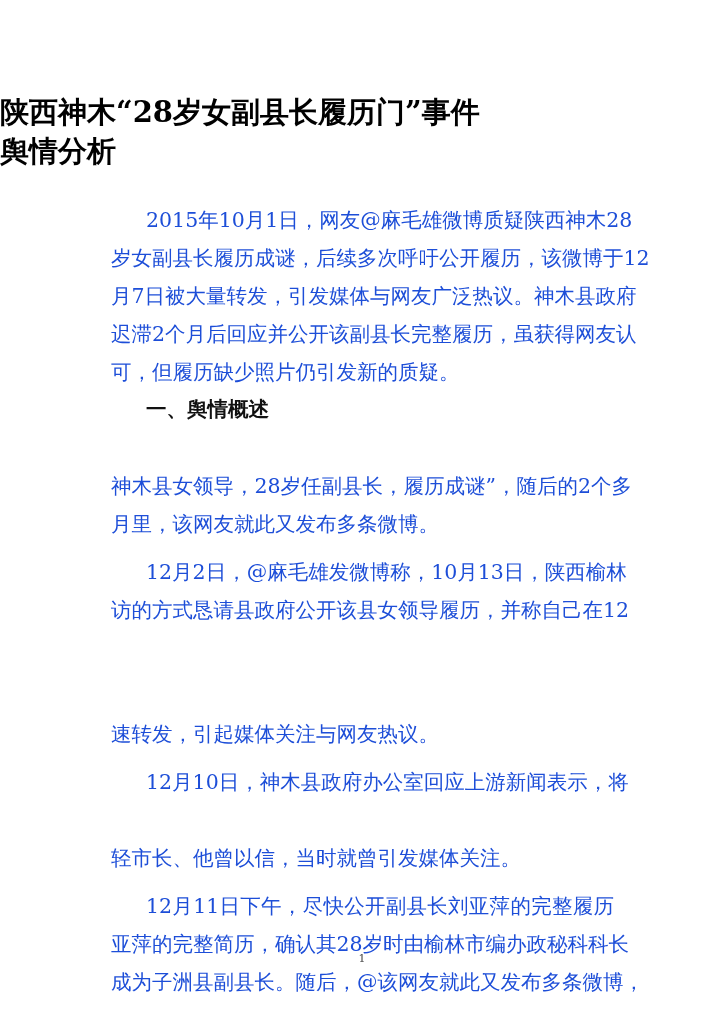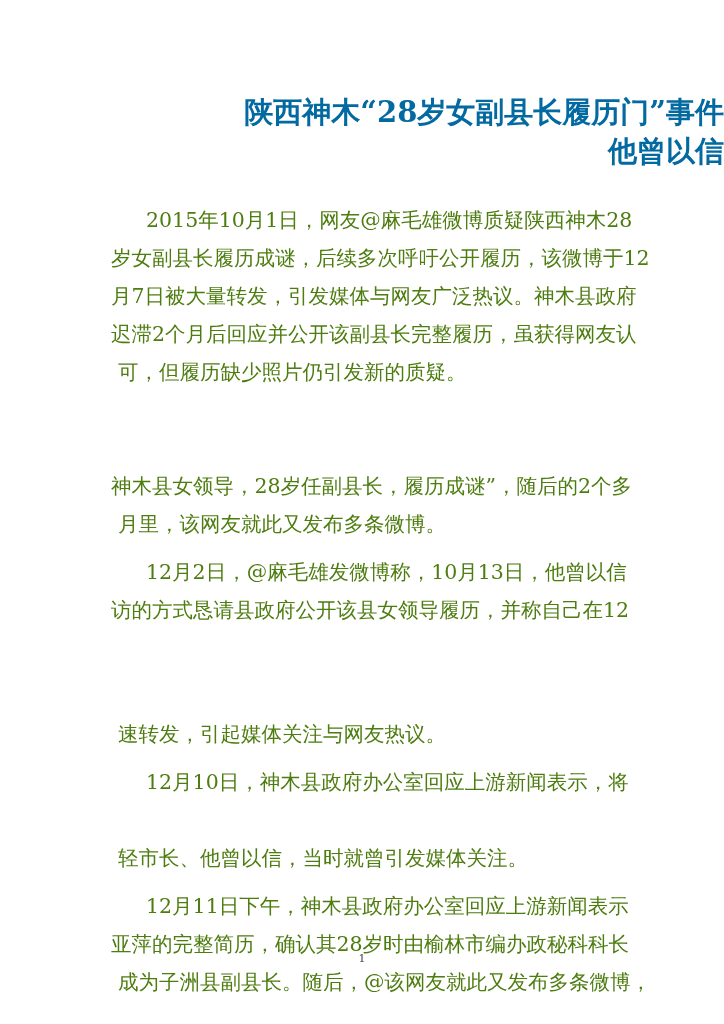--- a/index.html
+++ b/index.html
@@ -1,57 +1,58 @@
 <!DOCTYPE html>
 <html><head>
 <meta charset="utf-8">
 <style>
   html, body { margin: 0; padding: 0; background: #ffffff; }
   body { width: 724px; height: 1024px; position: relative; overflow: hidden;
          font-family: "DejaVu Serif", "Liberation Serif", serif; color: #1a1a1a; }
   .page { position: absolute; left: 0; top: 0; width: 724px; height: 1024px; background: #fff; }
-  .title { position: absolute; left: 0; width: 724px; text-align: right;
+  .title { position: absolute; left: 0; width: 724px; text-align: left;
            font-family: "DejaVu Serif", "Liberation Serif", serif; font-weight: bold;
-           font-size: 29px; letter-spacing: 0px; color: #0369a1; white-space: nowrap; }
+           font-size: 29px; letter-spacing: 0px; color: #000000; white-space: nowrap; }
   .title.l1 { top: 93px; }
   .title.l2 { top: 132px; }
   .line { position: absolute; left: 111px; width: 503px; font-size: 20.5px; line-height: 28px;
-          white-space: nowrap; text-align: justify; text-align-last: justify; color: #4d7c0f; }
+          white-space: nowrap; text-align: justify; text-align-last: justify; color: #1d4ed8; }
   .line.indent { left: 146px; width: 468px; }
-  .line.last { text-align-last: left; margin-left: 7px; }
+  .line.last { text-align-last: left; }
   .heading { position: absolute; left: 146px; font-weight: bold; font-size: 20.5px;
              line-height: 28px; white-space: nowrap; color: #111;
              font-family: "DejaVu Sans", "Liberation Sans", sans-serif; }
   .pagenum { position: absolute; top: 952px; left: 0; width: 724px; text-align: center;
              font-size: 11px; color: #444; }
 </style>
 </head>
 <body>
 
 <div class="page">
 
   <div class="title l1">陕西神木“28岁女副县长履历门”事件</div>
-  <div class="title l2">他曾以信</div>
+  <div class="title l2">舆情分析</div>
 
   <div class="line indent" style="top:206px">2015年10月1日，网友@麻毛雄微博质疑陕西神木28</div>
   <div class="line" style="top:244px">岁女副县长履历成谜，后续多次呼吁公开履历，该微博于12</div>
   <div class="line" style="top:282px">月7日被大量转发，引发媒体与网友广泛热议。神木县政府</div>
   <div class="line" style="top:320px">迟滞2个月后回应并公开该副县长完整履历，虽获得网友认</div>
   <div class="line last" style="top:358px">可，但履历缺少照片仍引发新的质疑。</div>
 
+  <div class="heading" style="top:395px">一、舆情概述</div>
 
   <div class="line" style="top:472px">神木县女领导，28岁任副县长，履历成谜”，随后的2个多</div>
   <div class="line last" style="top:510px">月里，该网友就此又发布多条微博。</div>
 
-  <div class="line indent" style="top:558px">12月2日，@麻毛雄发微博称，10月13日，他曾以信</div>
+  <div class="line indent" style="top:558px">12月2日，@麻毛雄发微博称，10月13日，陕西榆林</div>
   <div class="line" style="top:596px">访的方式恳请县政府公开该县女领导履历，并称自己在12</div>
 
   <div class="line last" style="top:720px">速转发，引起媒体关注与网友热议。</div>
 
   <div class="line indent" style="top:768px">12月10日，神木县政府办公室回应上游新闻表示，将</div>
   <div class="line last" style="top:844px">轻市长、他曾以信，当时就曾引发媒体关注。</div>
 
-  <div class="line indent" style="top:892px">12月11日下午，神木县政府办公室回应上游新闻表示</div>
+  <div class="line indent" style="top:892px">12月11日下午，尽快公开副县长刘亚萍的完整履历</div>
   <div class="line" style="top:930px">亚萍的完整简历，确认其28岁时由榆林市编办政秘科科长</div>
   <div class="line last" style="top:968px">成为子洲县副县长。随后，@该网友就此又发布多条微博，</div>
 
   <div class="pagenum">1</div>
 </div>
 
 </body></html>

